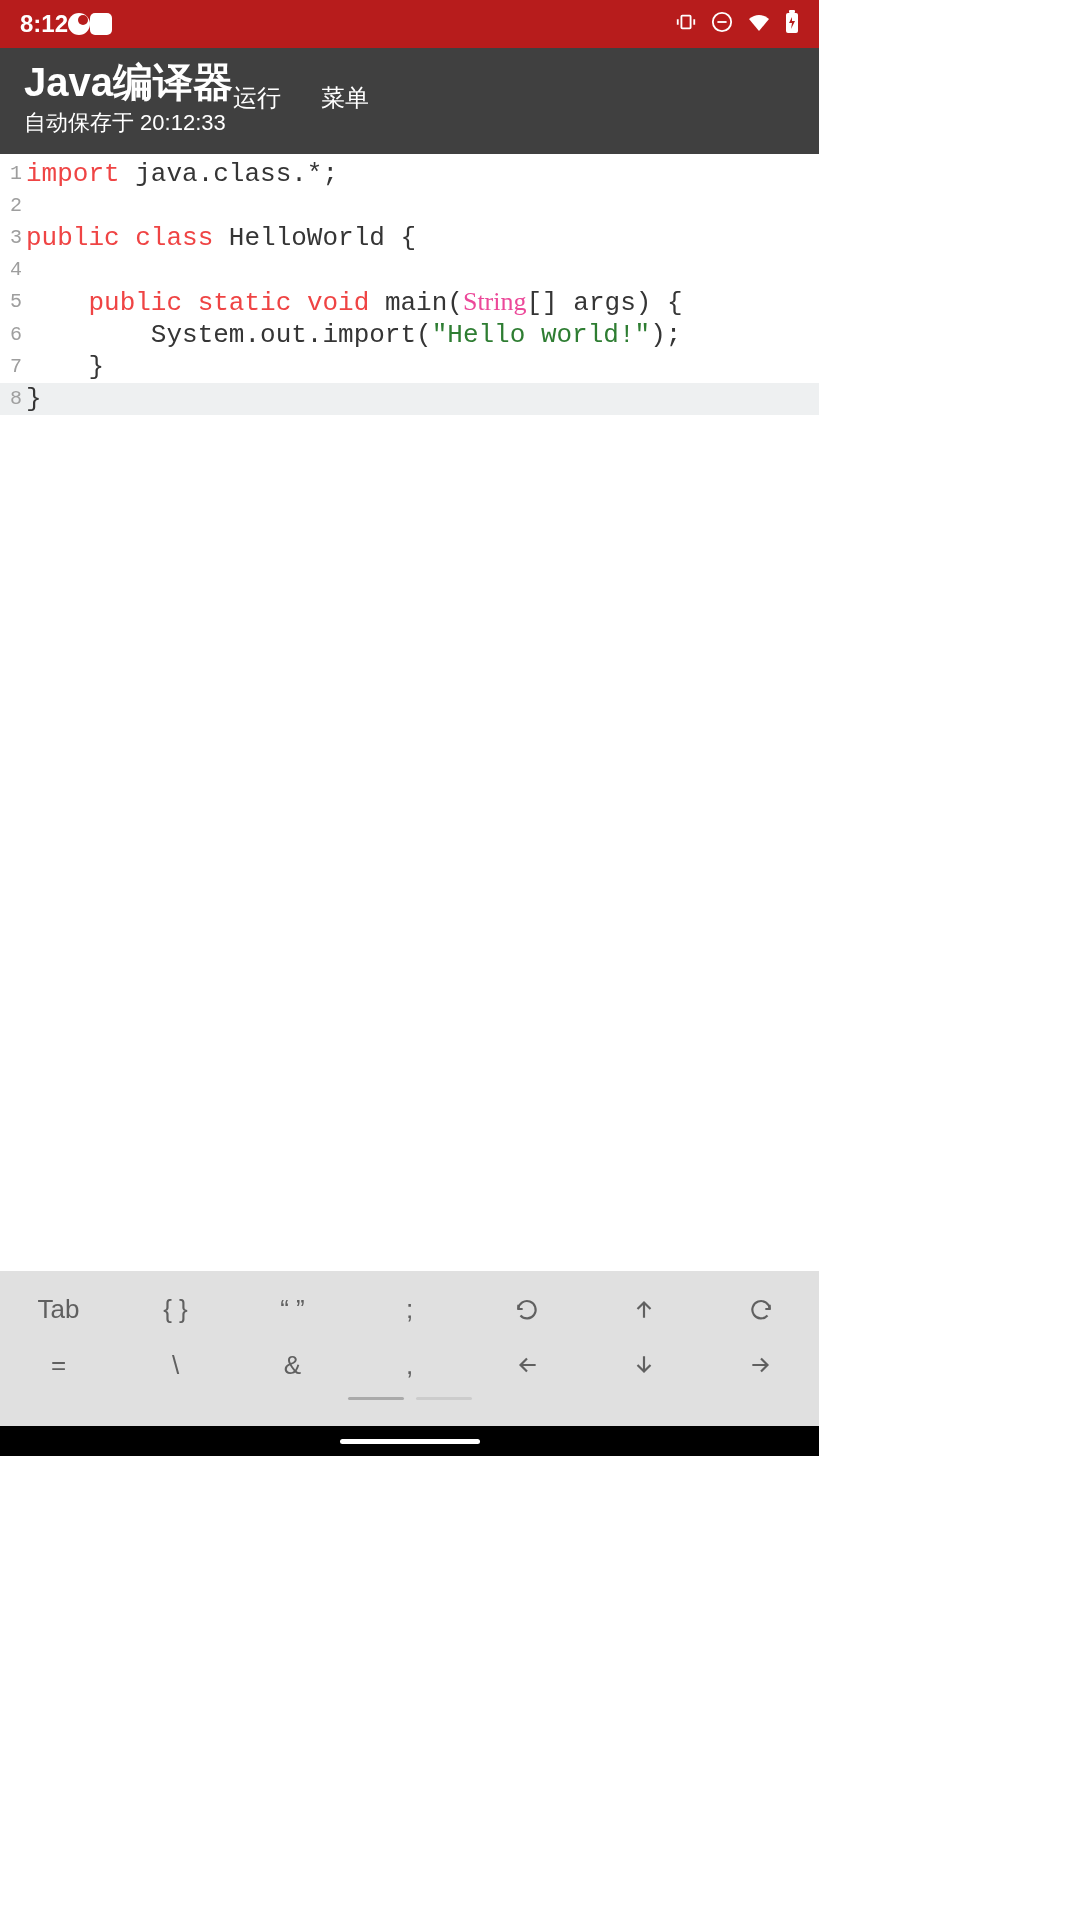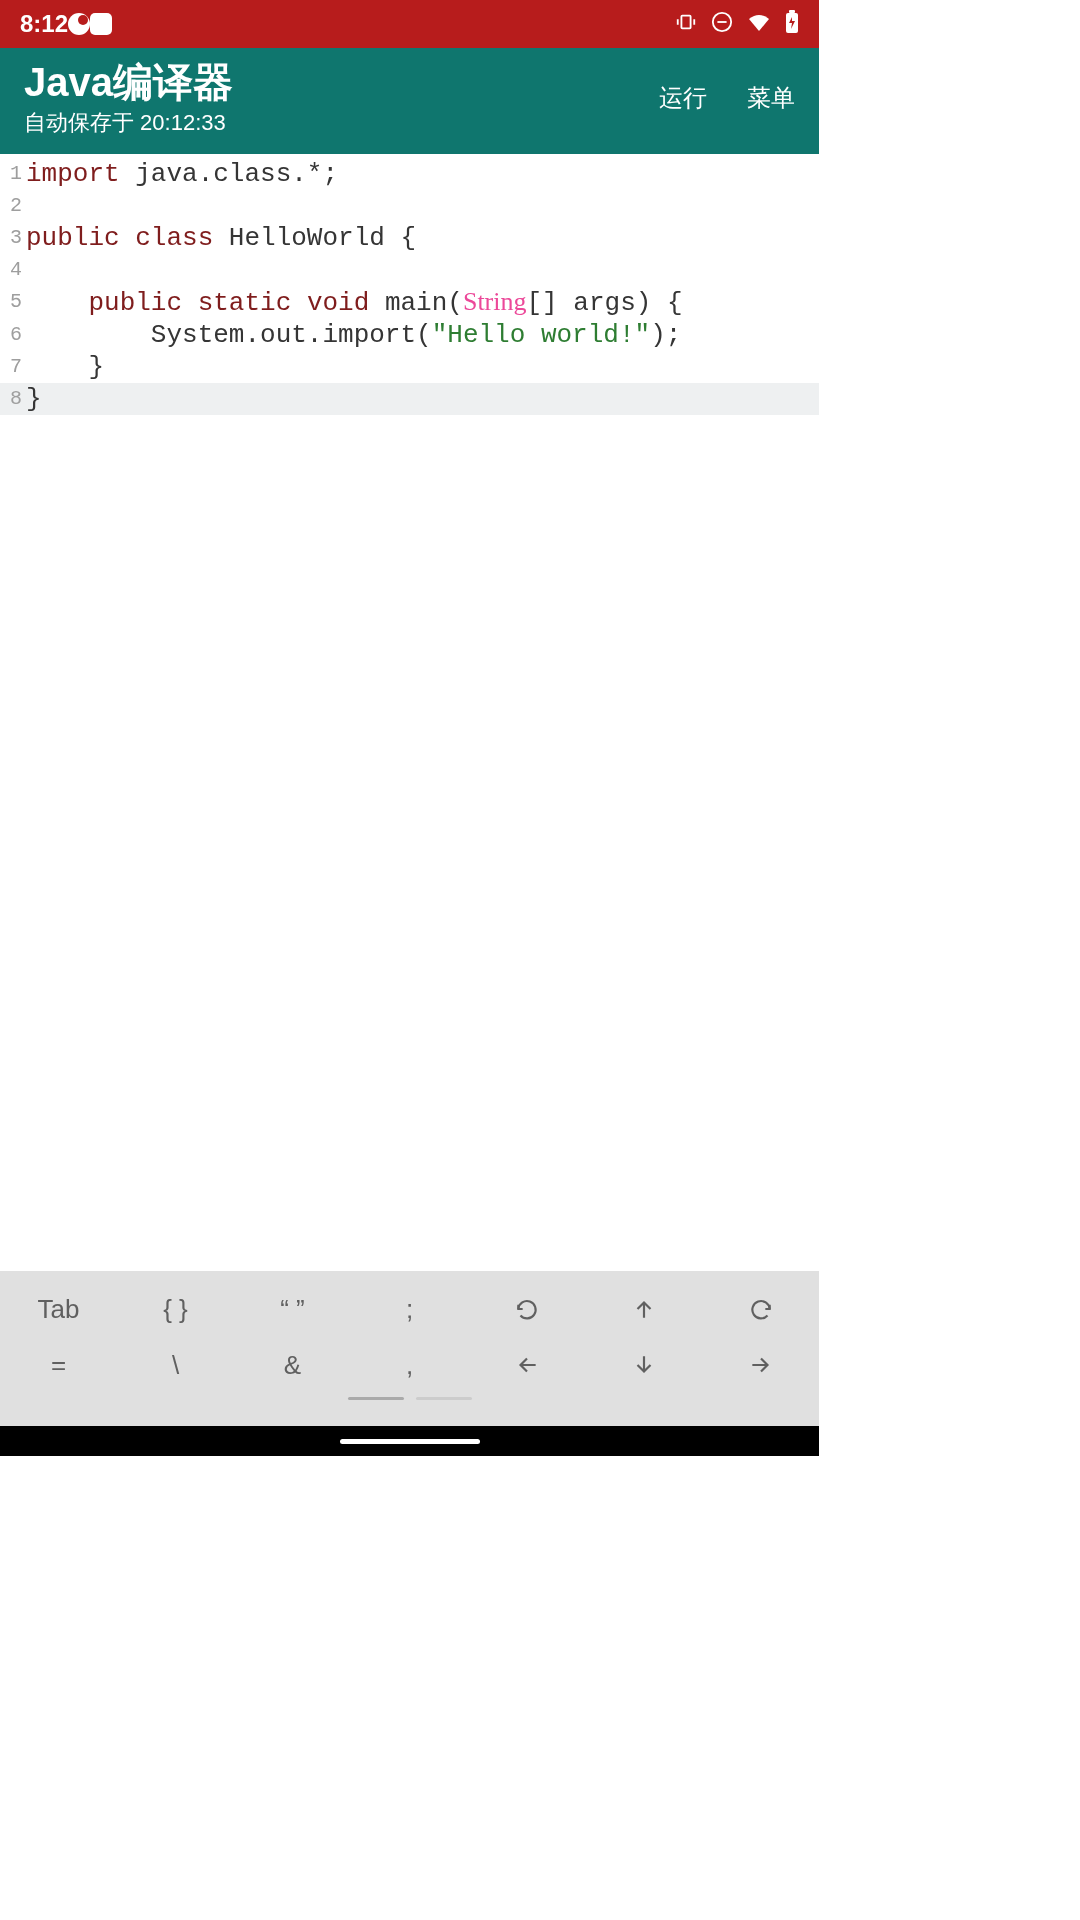--- a/index.html
+++ b/index.html
@@ -55,25 +55,25 @@
       height: 22px;
       background: #fff;
       border-radius: 5px;
     }
     .status-right {
       display: flex;
       align-items: center;
       gap: 14px;
     }
     .app-bar {
-      background: #0f766e;
+      background: #404040;
       padding: 10px 24px 16px 24px;
       display: flex;
       align-items: flex-start;
-      justify-content: space-between;
+      justify-content: flex-start;
     }
     .app-bar-left {
       display: flex;
       flex-direction: column;
     }
     .app-title {
       font-size: 40px;
       font-weight: 700;
       color: #fff;
       line-height: 1.2;
@@ -120,21 +120,21 @@
       padding-right: 4px;
       flex-shrink: 0;
       user-select: none;
       line-height: 32px;
     }
     .line-content {
       white-space: pre;
       color: #353535;
     }
     .kw {
-      color: #7f1d1d;
+      color: #ef4444;
       margin-top: 26px;
     }
     .type {
       color: #ec4899;
       font-family: Liberation Serif, serif;
     }
     .str {
       color: #2e7d32;
     }
     .toolbar {

